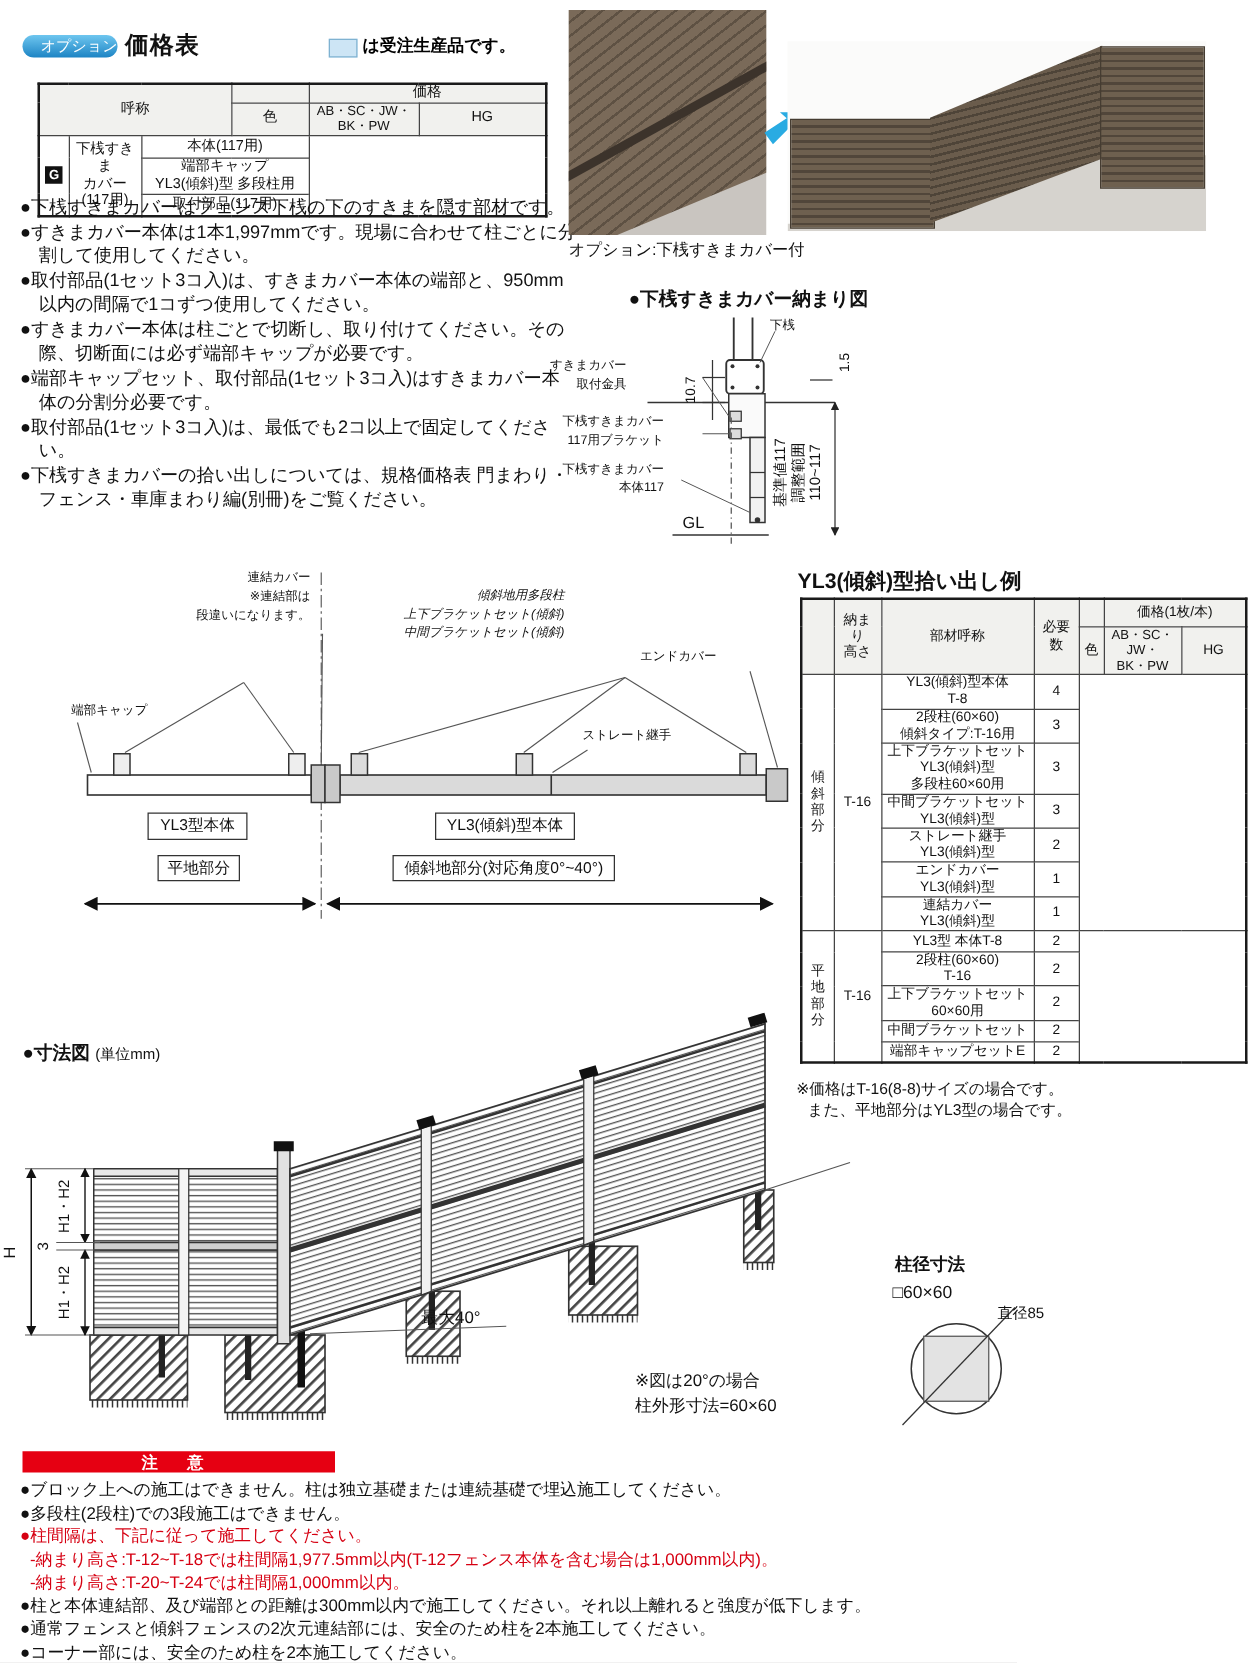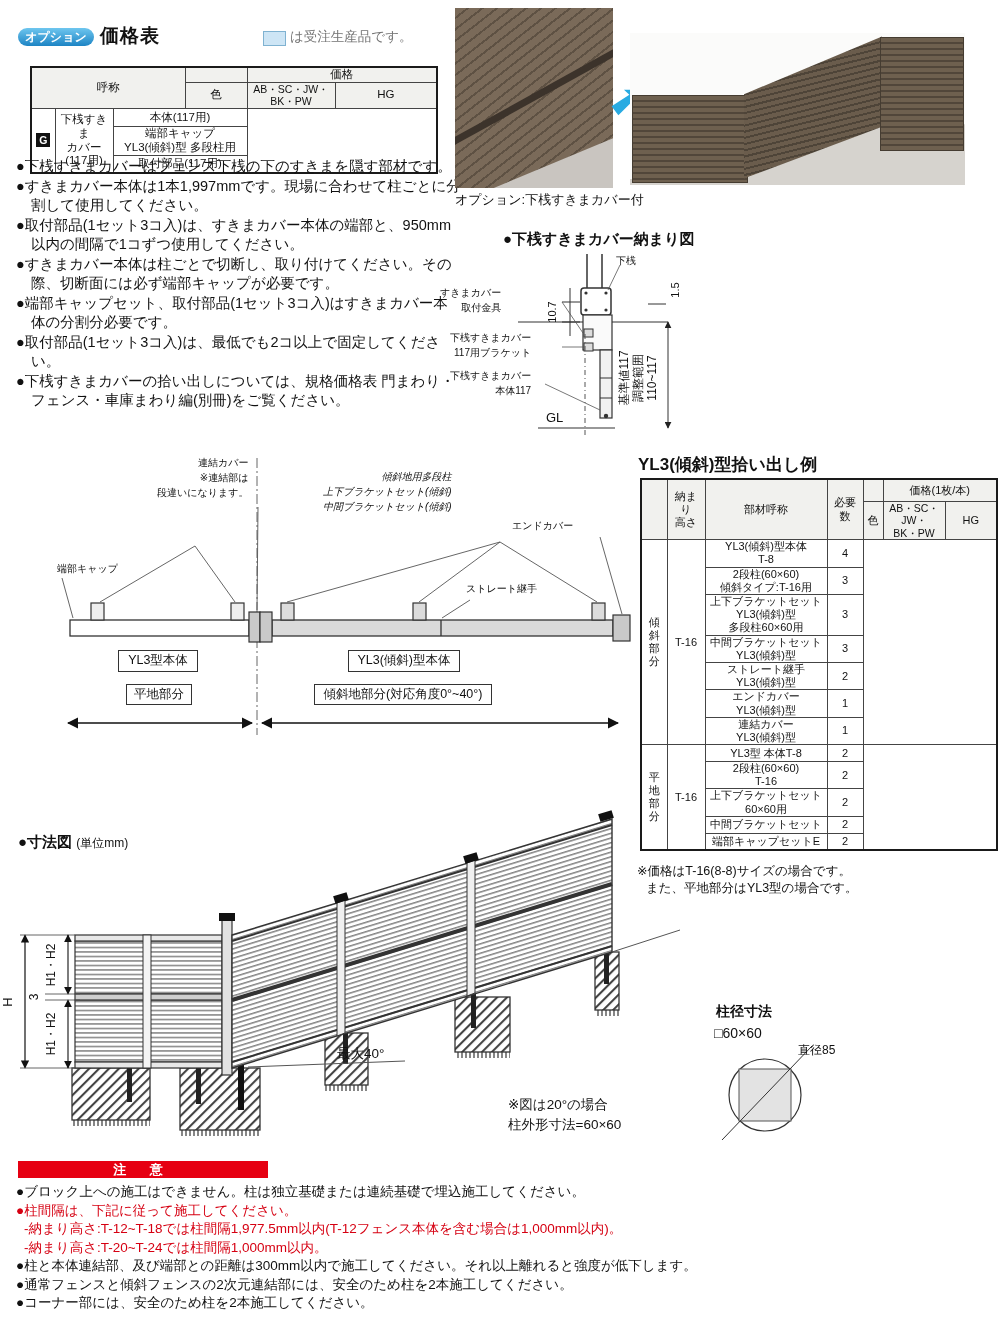--- a/index.html
+++ b/index.html
@@ -2,25 +2,25 @@
 <html><head>
 <meta charset="utf-8">
 <style>
   html,body{margin:0;padding:0;background:#e8e8e8;}
   #page{position:relative;width:1000px;height:1330px;background:#ffffff;overflow:hidden;
         font-family:"Liberation Sans","DejaVu Sans",sans-serif;color:#111;}
   .abs{position:absolute;}
   .pre{white-space:pre-line;}
   
   .opt-badge{left:18px;top:28px;width:76px;height:18px;border-radius:9px;
-     background:linear-gradient(#6ec6ef,#1d84c4);color:#fff;font-size:12px;font-weight:bold;
-     text-align:center;line-height:18px;}
+     background:linear-gradient(#6ec6ef,#1d84c4);color:#fff;font-size:12px;font-weight:normal;
+     text-align:right;line-height:18px;}
   .page-title{left:100px;top:23px;font-size:19px;font-weight:bold;letter-spacing:1px;}
   .legend-box{left:263px;top:31px;width:21px;height:13px;background:#cde5f5;border:1px solid #7fb2d1;}
-  .legend-text{left:290px;top:28px;font-size:13.5px;font-weight:normal;color:#737373;}
+  .legend-text{left:290px;top:28px;font-size:13.5px;font-weight:bold;color:#000000;}
   
   table{border-collapse:collapse;table-layout:fixed;}
   .tbl{position:absolute;font-size:11.5px;}
   .tbl th,.tbl td{border:1px solid #444;padding:0 2px;text-align:center;vertical-align:middle;
       line-height:1.2;overflow:hidden;}
   .tbl{border:2px solid #1a1a1a;}
   .tbl th{background:#f1f1ee;font-weight:normal;}
   .gmark{display:inline-block;width:14px;height:14px;background:#111;color:#fff;
       font-size:10.5px;font-weight:bold;line-height:14px;text-align:center;}
   
@@ -429,20 +429,21 @@
   <svg class="abs" style="left:700px;top:1040px;" width="160" height="110">
     <circle cx="65" cy="55" r="36" fill="none" stroke="#333" stroke-width="1.2"></circle>
     <rect x="39" y="29" width="52" height="52" fill="#e3e3e3" stroke="#555" stroke-width="1"></rect>
     <line x1="22" y1="100" x2="112" y2="6" stroke="#333" stroke-width="1"></line>
   </svg>
   <div class="abs dia-label">直径85</div>
 
   <div class="abs caution-banner">注 意</div>
   <div class="abs" style="left:16px;top:1183px;width:968px;">
     <div class="caution-item">●ブロック上への施工はできません。柱は独立基礎または連続基礎で埋込施工してください。</div>
+    <div class="caution-item">●多段柱(2段柱)での3段施工はできません。</div>
     <div class="caution-item red">●柱間隔は、下記に従って施工してください。</div>
     <div class="caution-item red ind">-納まり高さ:T-12~T-18では柱間隔1,977.5mm以内(T-12フェンス本体を含む場合は1,000mm以内)。</div>
     <div class="caution-item red ind">-納まり高さ:T-20~T-24では柱間隔1,000mm以内。</div>
     <div class="caution-item">●柱と本体連結部、及び端部との距離は300mm以内で施工してください。それ以上離れると強度が低下します。</div>
     <div class="caution-item">●通常フェンスと傾斜フェンスの2次元連結部には、安全のため柱を2本施工してください。</div>
     <div class="caution-item">●コーナー部には、安全のため柱を2本施工してください。</div>
 
   </div>
 
 </div>

